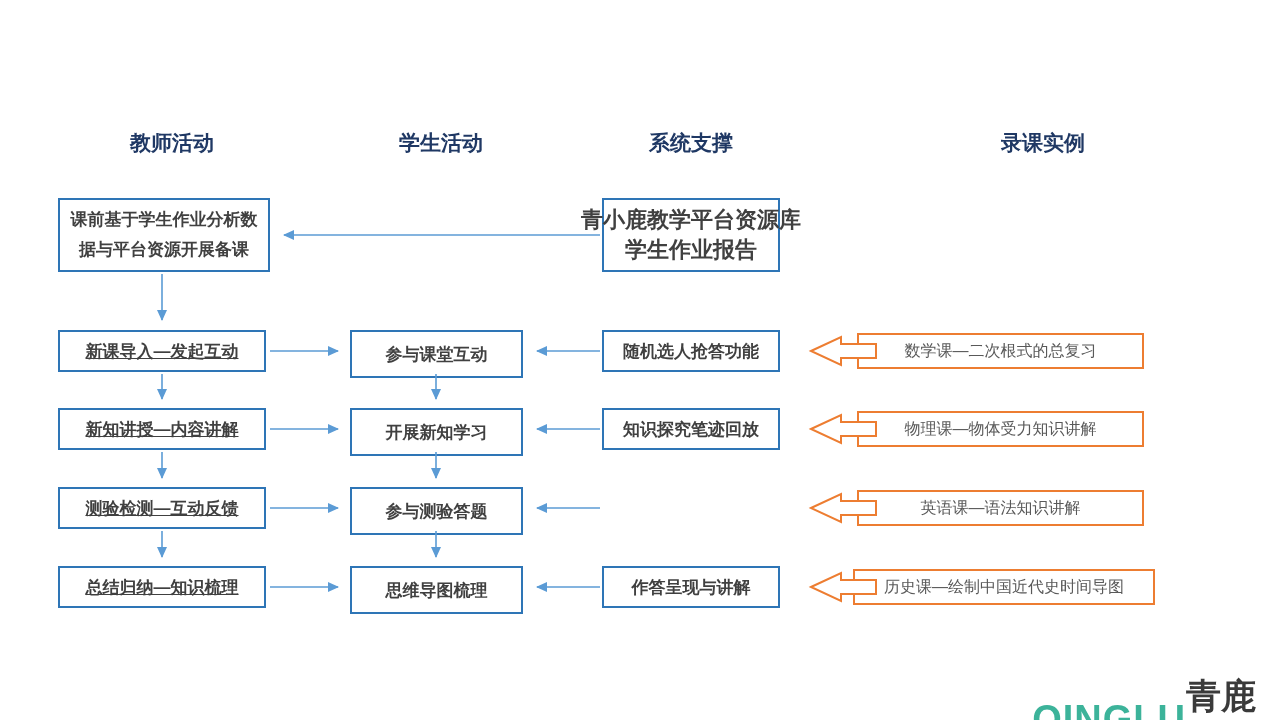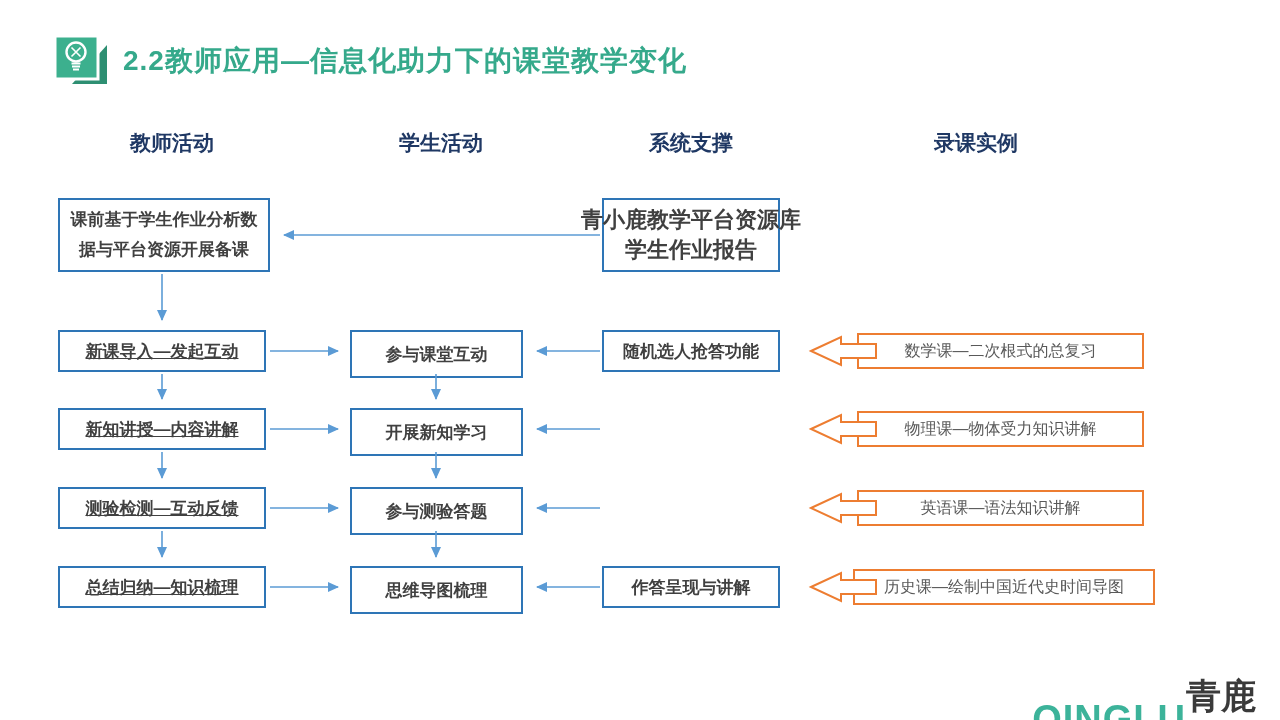--- a/index.html
+++ b/index.html
@@ -8,21 +8,21 @@
   .stage { position:relative; width:1280px; height:720px; background:#fff; overflow:hidden; }
 
   
   .title-wrap { position:absolute; left:55px; top:36px; display:flex; align-items:center; gap:14px; }
   .title-icon { width:54px; height:50px; flex:0 0 auto; }
   .page-title { font-size:28px; font-weight:bold; color:#35A98B; letter-spacing:1px; white-space:nowrap; }
 
   
   .col-header { position:absolute; top:129px; transform:translateX(-50%); font-size:21px;
                 font-weight:bold; color:#1F3864; white-space:nowrap; }
-  .ch1 { left:172px; } .ch2 { left:441px; } .ch3 { left:691px; } .ch4 { left:976px; }
+  .ch1 { left:172px; } .ch2 { left:441px; } .ch3 { left:691px; } .ch4 { left:1043px; }
 
   
   .box { position:absolute; background:#fff; border:2px solid #2E75B6; display:flex;
          align-items:center; justify-content:center; font-weight:bold; color:#404040;
          font-size:17px; white-space:nowrap; }
   .prep-t { left:58px; top:198px; width:212px; height:74px; flex-direction:column; line-height:30px; }
   .prep-s { left:602px; top:198px; width:178px; height:74px; flex-direction:column; line-height:30px; font-size:22px; }
   .t-col  { left:58px;  width:208px; height:42px;text-decoration:underline; }
   .s-col  { left:350px; width:173px; height:48px; }
   .sys-col{ left:602px; width:178px; height:42px; }
@@ -43,30 +43,20 @@
   
   .logo { position:absolute; right:24px; top:652px; display:flex; align-items:center; }
   .logo-latin { font-size:38px; font-weight:bold; color:#3CB39A; letter-spacing:1px;margin-top:46px; }
   .logo-cjk   { font-size:35px; font-weight:bold; color:#3A3A3A; }
 </style>
 </head>
 <body>
 
 <div class="stage">
 
-  <div class="title-wrap">
-    <svg class="title-icon" viewBox="0 0 54 50">
-      <polygon points="52,9 52,48 17,48" fill="#2E8F72"></polygon>
-      <rect x="0" y="0" width="43" height="43" fill="#3CB08E" stroke="#ffffff" stroke-width="3"></rect>
-      <circle cx="21" cy="16" r="9.5" fill="none" stroke="#ffffff" stroke-width="2.4"></circle>
-      <path d="M16.5,11.5 L25.5,20.5 M25.5,11.5 L16.5,20.5" stroke="#ffffff" stroke-width="1.6"></path>
-      <path d="M16.5,27.5 h9 M17,30.5 h8 M18,33.5 h6" stroke="#ffffff" stroke-width="2"></path>
-    </svg>
-    <div class="page-title">2.2教师应用—信息化助力下的课堂教学变化</div>
-  </div>
 
   <div class="col-header ch1">教师活动</div>
   <div class="col-header ch2">学生活动</div>
   <div class="col-header ch3">系统支撑</div>
   <div class="col-header ch4">录课实例</div>
 
   <div class="box prep-t">
     <span>课前基于学生作业分析数</span>
     <span>据与平台资源开展备课</span>
   </div>
@@ -75,20 +65,21 @@
     <span>学生作业报告</span>
   </div>
 
   <div class="box t-col r1">新课导入—发起互动</div>
   <div class="box s-col r1">参与课堂互动</div>
   <div class="box sys-col r1">随机选人抢答功能</div>
   <div class="example ex1">数学课—二次根式的总复习</div>
 
   <div class="box t-col r2">新知讲授—内容讲解</div>
   <div class="box s-col r2">开展新知学习</div>
+  <div class="box sys-col r2">知识探究笔迹回放</div>
   <div class="example ex2">物理课—物体受力知识讲解</div>
 
   <div class="box t-col r3">测验检测—互动反馈</div>
   <div class="box s-col r3">参与测验答题</div>
   <div class="example ex3">英语课—语法知识讲解</div>
 
   <div class="box t-col r4">总结归纳—知识梳理</div>
   <div class="box s-col r4">思维导图梳理</div>
   <div class="box sys-col r4">作答呈现与讲解</div>
   <div class="example ex4">历史课—绘制中国近代史时间导图</div>

